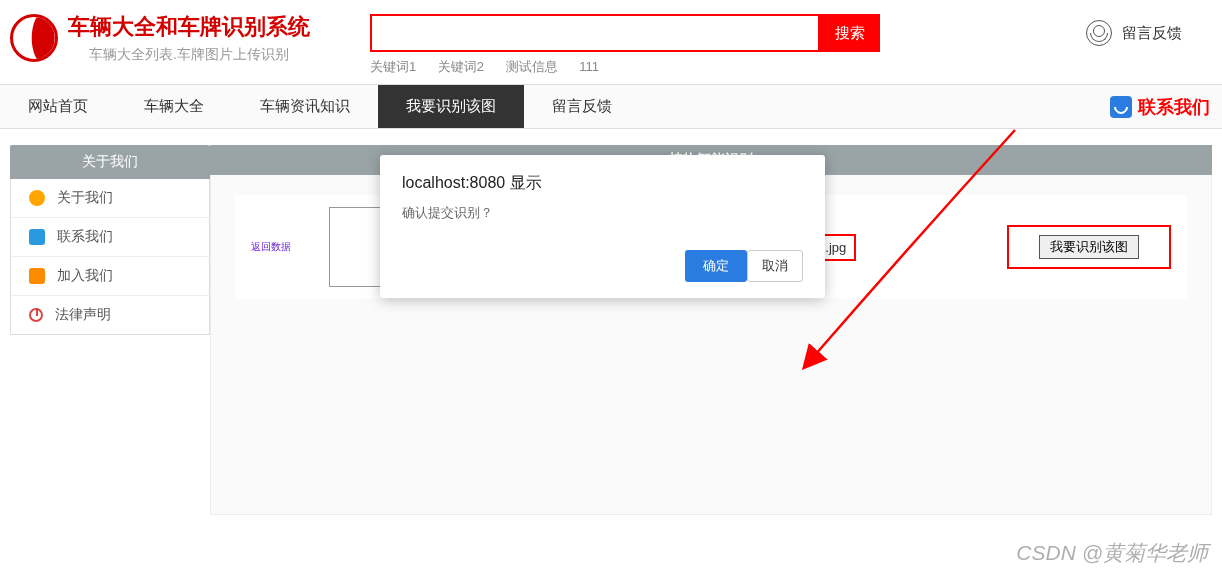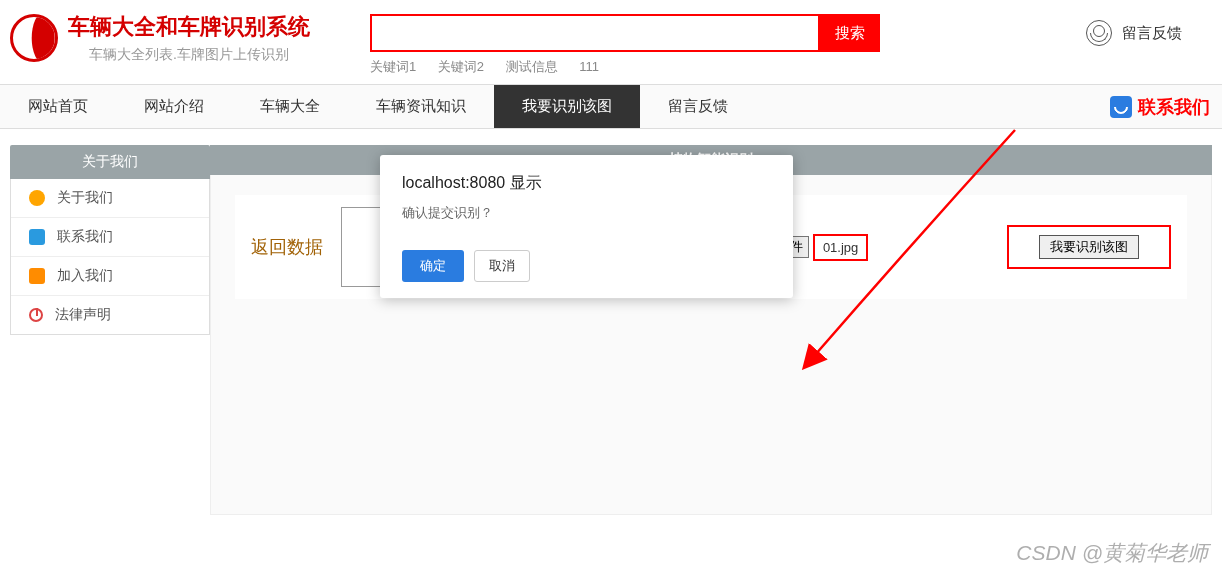--- a/index.html
+++ b/index.html
@@ -43,32 +43,32 @@
 .ic-blue { background: #2a9adf; }
 .ic-orange2 { background: #ff8c00; border-radius: 3px; }
 .ic-red { width: 14px; height: 14px; border: 2px solid #d44; border-radius: 50%; position: relative; }
 .ic-red::before { content: ""; position: absolute; width: 2px; height: 8px; background: #d44; left: 5px; top: -2px; }
 
 .main { flex: 1; }
 .panel-header { background: #9aa4a7; color: #fff; text-align: center; padding: 6px 0; font-size: 14px; font-weight: bold; }
 .panel-body { background: #fafafa; border: 1px solid #eee; border-top: none; padding: 20px 24px 90px 24px; min-height: 340px; position: relative; }
 
 .upload-row { display: flex; align-items: center; gap: 18px; background: #fff; padding: 12px 16px; }
-.label-col { font-size: 18px; color: #a16207; min-width: 60px; }
+.label-col { font-size: 10px; color: #6d28d9; min-width: 60px; }
 .textarea { width: 350px; height: 80px; border: 1px solid #999; resize: both; padding: 4px; font-size: 13px; }
 .file-col { display: flex; align-items: center; gap: 4px; font-size: 14px; }
 .file-btn { border: 1px solid #777; background: #efefef; padding: 1px 5px; font-size: 13px; cursor: pointer; }
 .file-name { border: 2px solid #ff0000; padding: 4px 8px; font-size: 13px; }
 .recognize-btn { border: 1px solid #555; background: #efefef; padding: 2px 10px; font-size: 13px; cursor: pointer; }
 .recog-wrap { border: 2px solid #ff0000; padding: 8px 30px; margin-left: auto; }
 
-.dialog { position: absolute; left: 380px; top: 155px; width: 413px; background: #fff; border-radius: 3px; box-shadow: 0 2px 14px rgba(0,0,0,.25); padding: 18px 22px 16px 22px; z-index: 100; }
+.dialog { position: absolute; left: 380px; top: 155px; width: 445px; background: #fff; border-radius: 3px; box-shadow: 0 2px 14px rgba(0,0,0,.25); padding: 18px 22px 16px 22px; z-index: 100; }
 .dialog-title { font-size: 16px; color: #222; margin-bottom: 10px; }
 .dialog-msg { font-size: 13px; color: #666; margin-bottom: 28px; }
-.dialog-btns { display: flex; justify-content: flex-start; gap: 10px; }
+.dialog-btns { display: flex; justify-content: flex-end; }
 .btn-ok { background: #2a7ce0; color: #fff; border: none; padding: 6px 18px; font-size: 13px; border-radius: 3px; cursor: pointer; }
 .btn-cancel { background: #fff; color: #333; border: 1px solid #ccc; padding: 6px 14px; font-size: 13px; border-radius: 3px; cursor: pointer; }
 
 .arrow-svg { position: absolute; left: 765px; top: 120px; width: 280px; height: 250px; z-index: 200; pointer-events: none; }
 
 .watermark { position: fixed; right: 14px; bottom: 6px; color: rgba(120,120,120,.6); font-size: 21px; font-style: italic; }
 </style>
 </head>
 <body>
 
@@ -94,21 +94,20 @@
   </div>
   <div class="feedback">
     <span class="feedback-icon"></span>
     <span>留言反馈</span>
   </div>
 </div>
 
 <div class="nav">
   <div class="nav-tabs">
     <div class="nav-tab">网站首页</div>
-    <div class="nav-tab">网站介绍</div>
     <div class="nav-tab">车辆大全</div>
     <div class="nav-tab">车辆资讯知识</div>
     <div class="nav-tab active">我要识别该图</div>
     <div class="nav-tab">留言反馈</div>
   </div>
   <div class="contact-us">
     <span class="phone-icon"></span>
     <span>联系我们</span>
   </div>
 </div>

